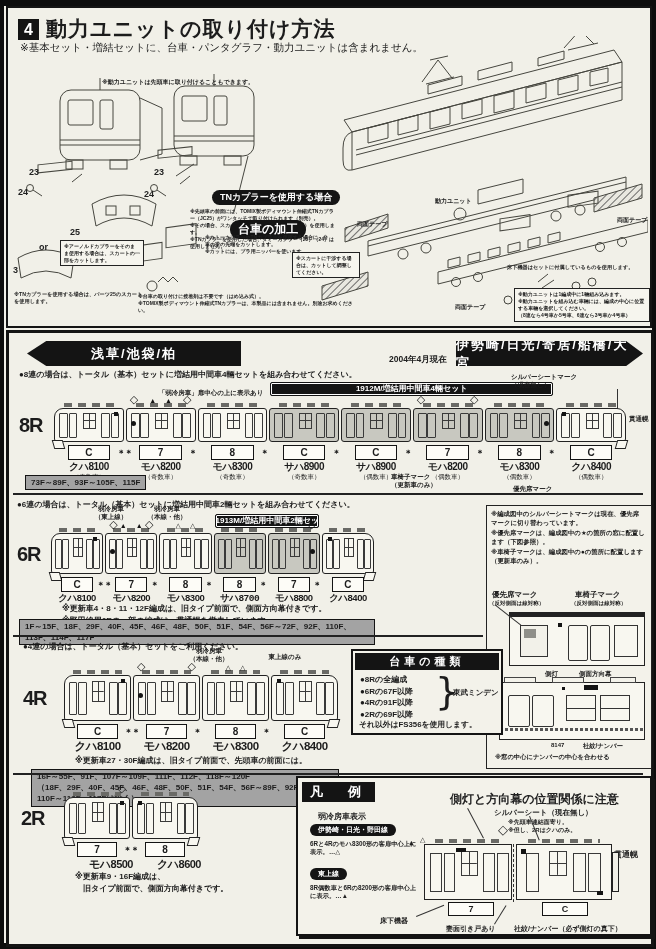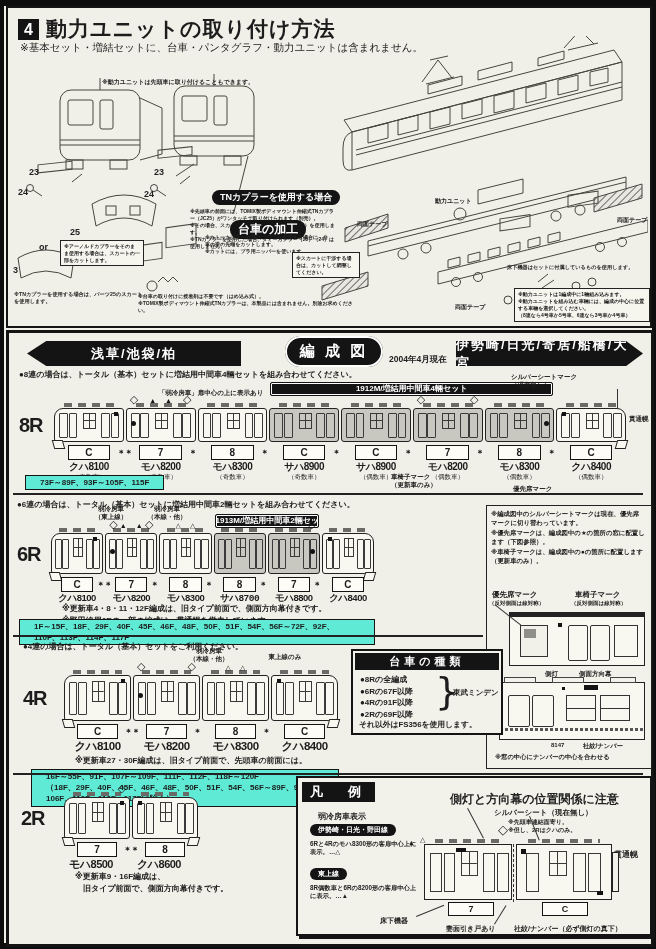--- a/index.html
+++ b/index.html
@@ -42,21 +42,21 @@
   .car .skirtL{position:absolute;left:-2px;bottom:-8px;width:9px;height:7px;border:1.5px solid #222;background:#f8f7f0;transform:skewX(16deg)}
   .car .skirtR{position:absolute;right:-2px;bottom:-8px;width:9px;height:7px;border:1.5px solid #222;background:#f8f7f0;transform:skewX(-16deg)}
   .pcell{flex:1;margin:0 1px;position:relative;display:flex;justify-content:center}
   .plate{border:1.5px solid #141414;background:#fdfcf7;font-weight:bold;font-size:10px;line-height:13px;height:13px;width:58%;text-align:center}
   .joint{position:absolute;left:-9px;top:2px;font-weight:bold;font-size:9px;letter-spacing:-1.5px}
   .ncell{flex:1;margin:0 1px;text-align:center}
   .nm{font-weight:bold;letter-spacing:-0.5px;white-space:nowrap}
   .sub{font-size:6.5px;margin-top:-1px}
   .bar{position:absolute;background:#141414;color:#fff;font-weight:bold;font-size:8px;line-height:12px;height:12px;text-align:center;border:1px solid #141414;box-shadow:inset 0 0 0 1px #fff;border-radius:2px;white-space:nowrap;overflow:hidden}
   .callout{position:absolute;font-weight:bold;font-size:6.5px;white-space:pre-line;line-height:1.25;text-align:center}
-  .fleetbox{position:absolute;border:1.2px solid #141414;background:#5eead4;font-weight:bold;font-size:8px;padding:1px 14px;white-space:pre-line;line-height:1.4}
+  .fleetbox{position:absolute;border:1.2px solid #141414;background:#a3a3a3;font-weight:bold;font-size:8px;padding:1px 5px;white-space:pre-line;line-height:1.4}
   .bnotes{position:absolute;font-weight:bold;font-size:8px;line-height:1.5;white-space:pre}
   .vline{position:absolute;width:1px;background:#333}
   .conn{position:absolute;background:#333;height:1px;transform-origin:0 0}
   
   .sidebox{position:absolute;left:477px;top:172px;width:164px;height:262px;border:1.5px solid #222;background:#f3f2ea}
   .sb-lines{position:absolute;left:4px;top:4px;width:154px;font-size:6.4px;font-weight:bold;line-height:1.5}
   .sb-lines div{margin-bottom:1px}
   .mini{position:absolute;border:1.5px solid #222;background:#f8f7f0}
   
   .bogiebox{position:absolute;left:342px;top:316px;width:148px;height:82px;border:2px solid #141414;background:#f3f2ea}
@@ -221,23 +221,20 @@
     <div class="lbl" style="left:609px;top:209px;font-size:6px">両面テープ</div>
     <div class="lbl" style="left:447px;top:296px;font-size:6px">両面テープ</div>
     <div class="lbl" style="left:499px;top:256px;font-size:5.2px">床下機器はセットに付属しているものを使用します。</div>
     <div class="notebox nlist" style="left:506px;top:280px;width:128px;font-size:5px"><div>※動力ユニットは1編成中に1輛組み込みます。</div><div>※動力ユニットを組み込む車輛には、編成の中心に位置する車輛を選択してください。</div><div>（8連なら4号車か5号車、6連なら3号車か4号車）</div></div>
   </section>
 
   <section class="formbox">
     <div class="arrowL" style="left:18px;top:8px;width:214px;height:25px">
         <span>浅草/池袋/柏</span>
       </div>
-    <div class="ftitle" style="left:276px;top:3px;width:98px;height:31px;font-size:15px">
-        <span>編 成 図</span>
-      </div>
     <div class="lbl" style="left:380px;top:21px;font-size:8.5px">2004年4月現在</div>
     <div class="arrowR" style="left:447px;top:8px;width:187px;height:25px">
         <span>伊勢崎/日光/寄居/船橋/大宮</span>
       </div>
 
     <div id="rows">
         <div class="trow" style="left: 10px; top: 36px; width: 632px; height: 150px;">
           <div class="rnote">●8連の場合は、トータル（基本）セットに増結用中間車4輛セットを組み合わせてください。</div>
           <div class="rid" style="left: 0px; top: 45px; width: 30px;">8R</div>
           <div class="bar" style="left: 251.25px; top: 13px; width: 281px;">1912M/増結用中間車4輛セット</div>
@@ -622,21 +619,21 @@
           </div>
           <div class="plates" style="left: 42px; top: 59px; width: 136px;">
             <div class="pcell">
               <div class="plate">7</div>
             </div>
             <div class="pcell">
               <div class="plate">8</div>
               <div class="joint">＊＊</div>
             </div>
           </div>
-          <div class="names" style="left: 36px; top: 74px; width: 136px;">
+          <div class="names" style="left: 56px; top: 74px; width: 136px;">
             <div class="ncell">
               <div class="nm" style="font-size: 11px;">モハ8500</div>
             </div>
             <div class="ncell">
               <div class="nm" style="font-size: 11px;">クハ8600</div>
             </div>
           </div>
           <div class="bnotes" style="left: 54px; top: 88px;"><div>※更新車9・16F編成は、</div><div>　旧タイプ前面で、側面方向幕付きです。</div></div>
         </div>
       </div>

